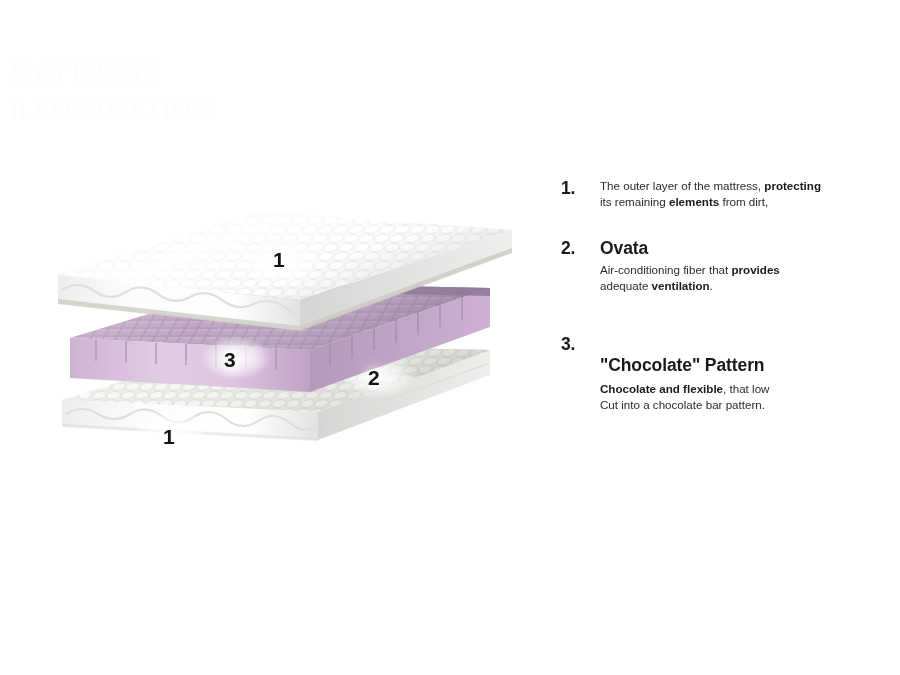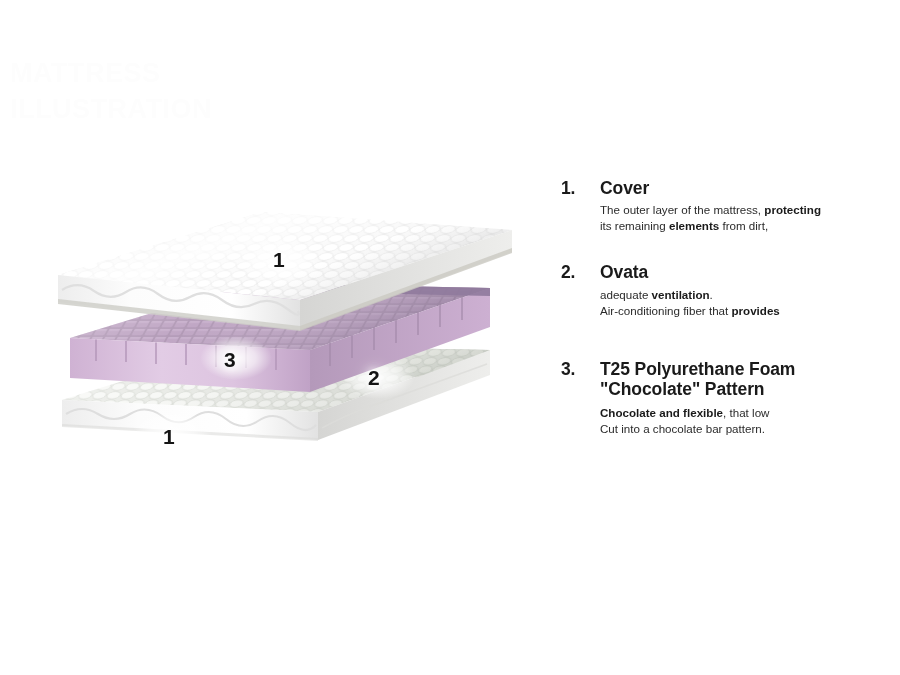--- a/index.html
+++ b/index.html
@@ -283,40 +283,39 @@
     <span class="layer-number" id="num-cover-top">1</span>
     <span class="layer-number" id="num-foam">3</span>
     <span class="layer-number" id="num-ovata">2</span>
     <span class="layer-number" id="num-cover-bot">1</span>
   </div>
 
   <div id="legend">
 
     <div class="legend-item" id="legend-item-1">
       <span class="legend-index">1.</span>
-      <h2 class="legend-title">Cover</h2>
       <p class="legend-body">
           <span class="ln"><span>The outer layer of the mattress, </span><b>protecting</b></span>
           <span class="ln"><span>its remaining </span><b>elements</b><span> from dirt,</span></span>
         </p>
     </div>
 
     <div class="legend-item" id="legend-item-2">
       <span class="legend-index">2.</span>
       <h2 class="legend-title">Ovata</h2>
       <p class="legend-body">
+          <span class="ln"><span>Air-conditioning fiber that </span><b>provides</b></span>
           <span class="ln"><span>adequate </span><b>ventilation</b><span>.</span></span>
-          <span class="ln"><span>Air-conditioning fiber that </span><b>provides</b></span>
         </p>
     </div>
 
     <div class="legend-item" id="legend-item-3">
       <span class="legend-index">3.</span>
       <h2 class="legend-title two-line">
-        <span>T25 Polyurethane Foam</span><br>
+        <br>
         <span>"Chocolate" Pattern</span>
       </h2>
       <p class="legend-body">
           <span class="ln"><b>Chocolate and flexible</b><span>, that low</span></span>
           <span class="ln"><span>Cut into a chocolate bar pattern.</span></span>
         </p>
     </div>
 
   </div>
 </div>

